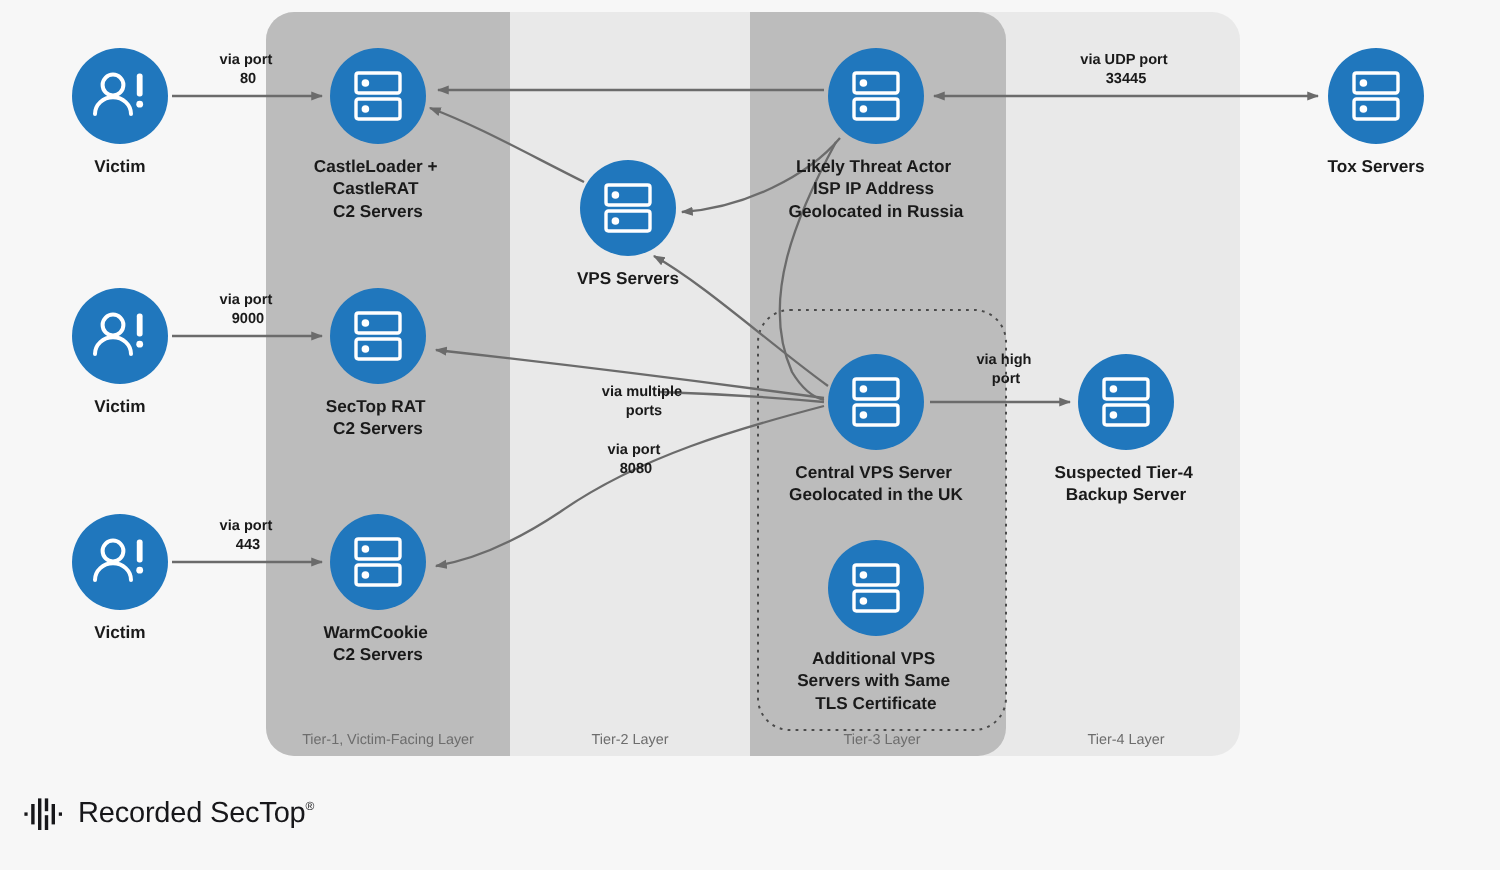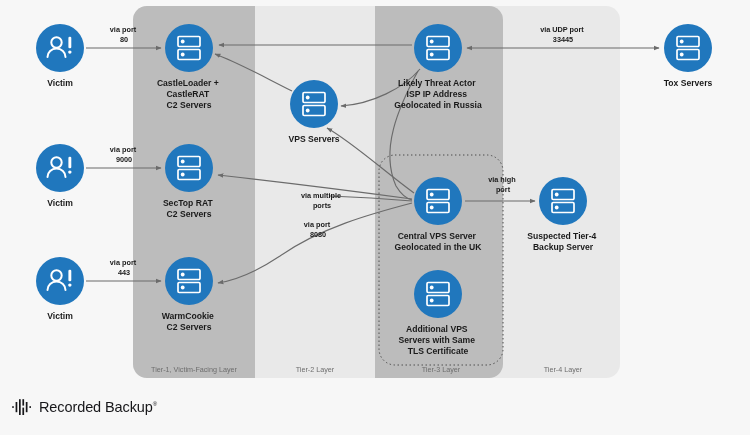--- a/index.html
+++ b/index.html
@@ -295,16 +295,16 @@
   <div id="footer">
     <svg width="22" height="18" viewBox="0 0 22 18">
       <rect x="0.2" y="8.2" width="1.6" height="1.7" fill="#17171a"></rect>
       <rect x="3.6" y="4.0" width="1.7" height="10.2" fill="#17171a"></rect>
       <rect x="7.0" y="1.2" width="1.7" height="15.8" fill="#17171a"></rect>
       <rect x="10.4" y="1.2" width="1.7" height="6.4" fill="#17171a"></rect>
       <rect x="10.4" y="9.6" width="1.7" height="7.4" fill="#17171a"></rect>
       <rect x="13.8" y="4.0" width="1.7" height="10.2" fill="#17171a"></rect>
       <rect x="17.4" y="8.2" width="1.6" height="1.7" fill="#17171a"></rect>
     </svg>
-    <span id="footer-text"><span>Recorded Backup</span><span id="footer-reg">®</span></span>
+    <span id="footer-text"><span>Recorded SecTop</span><span id="footer-reg">®</span></span>
   </div>
 
 </div>
 
 </body></html>

